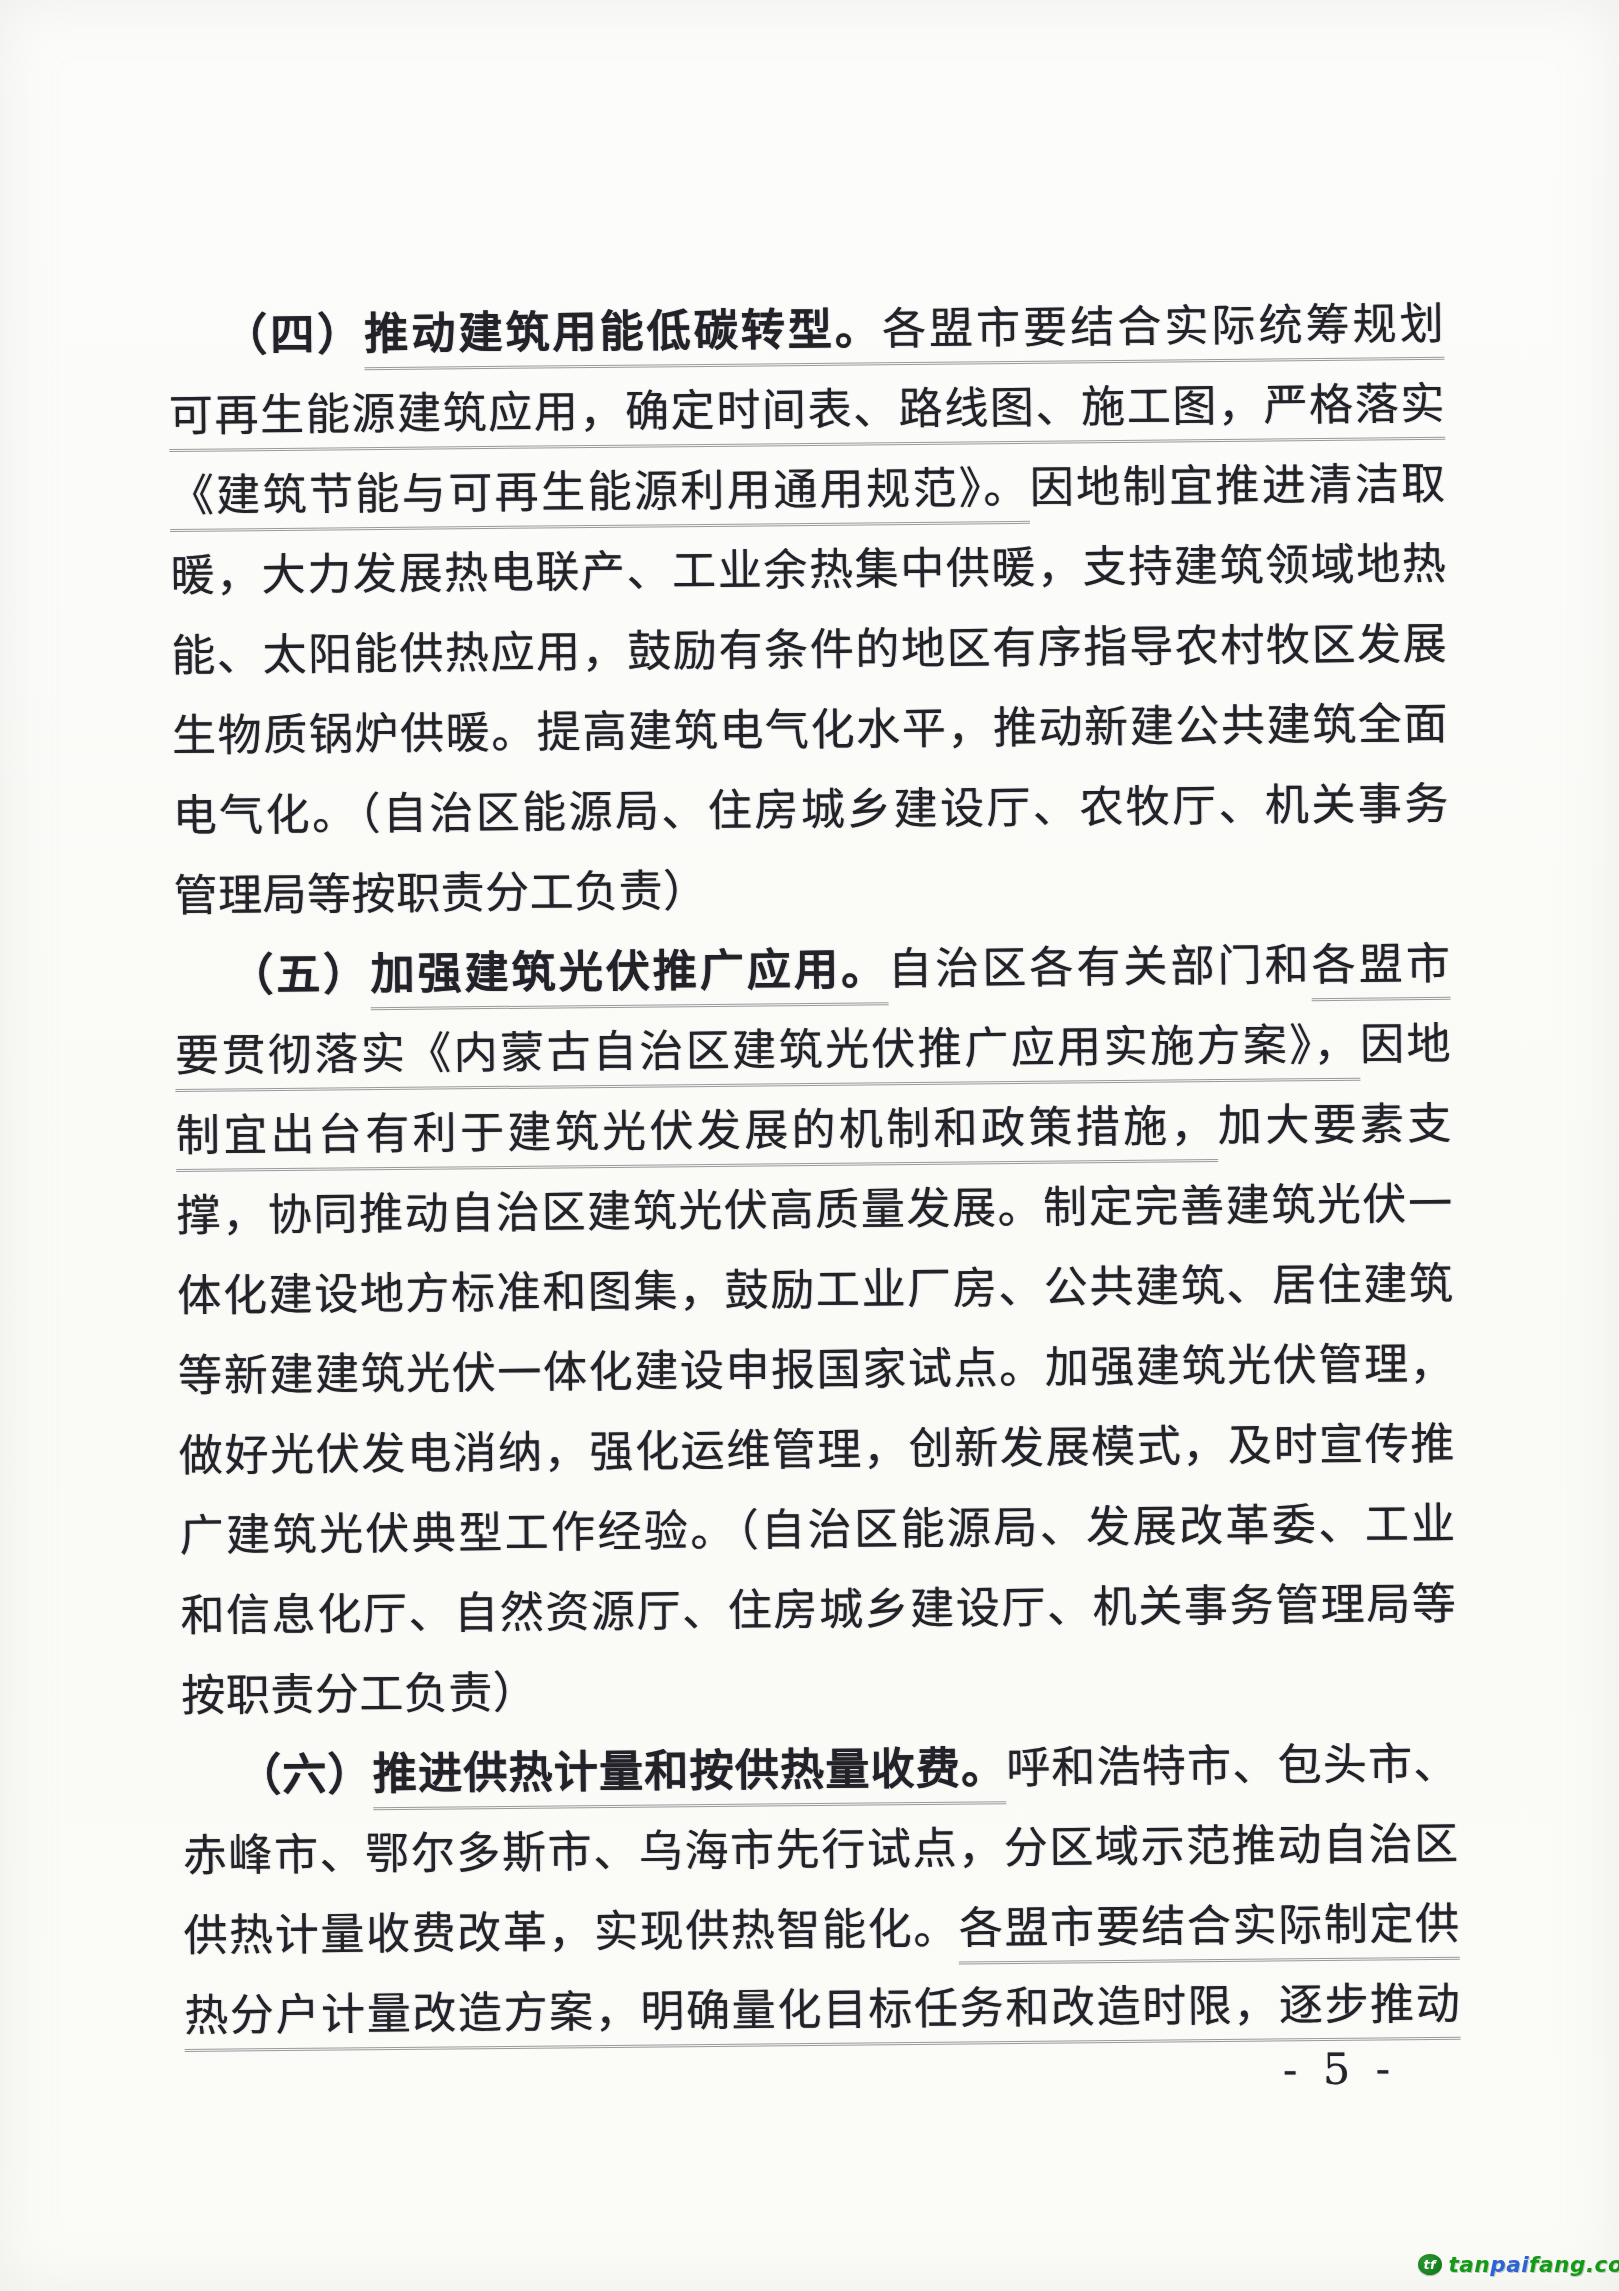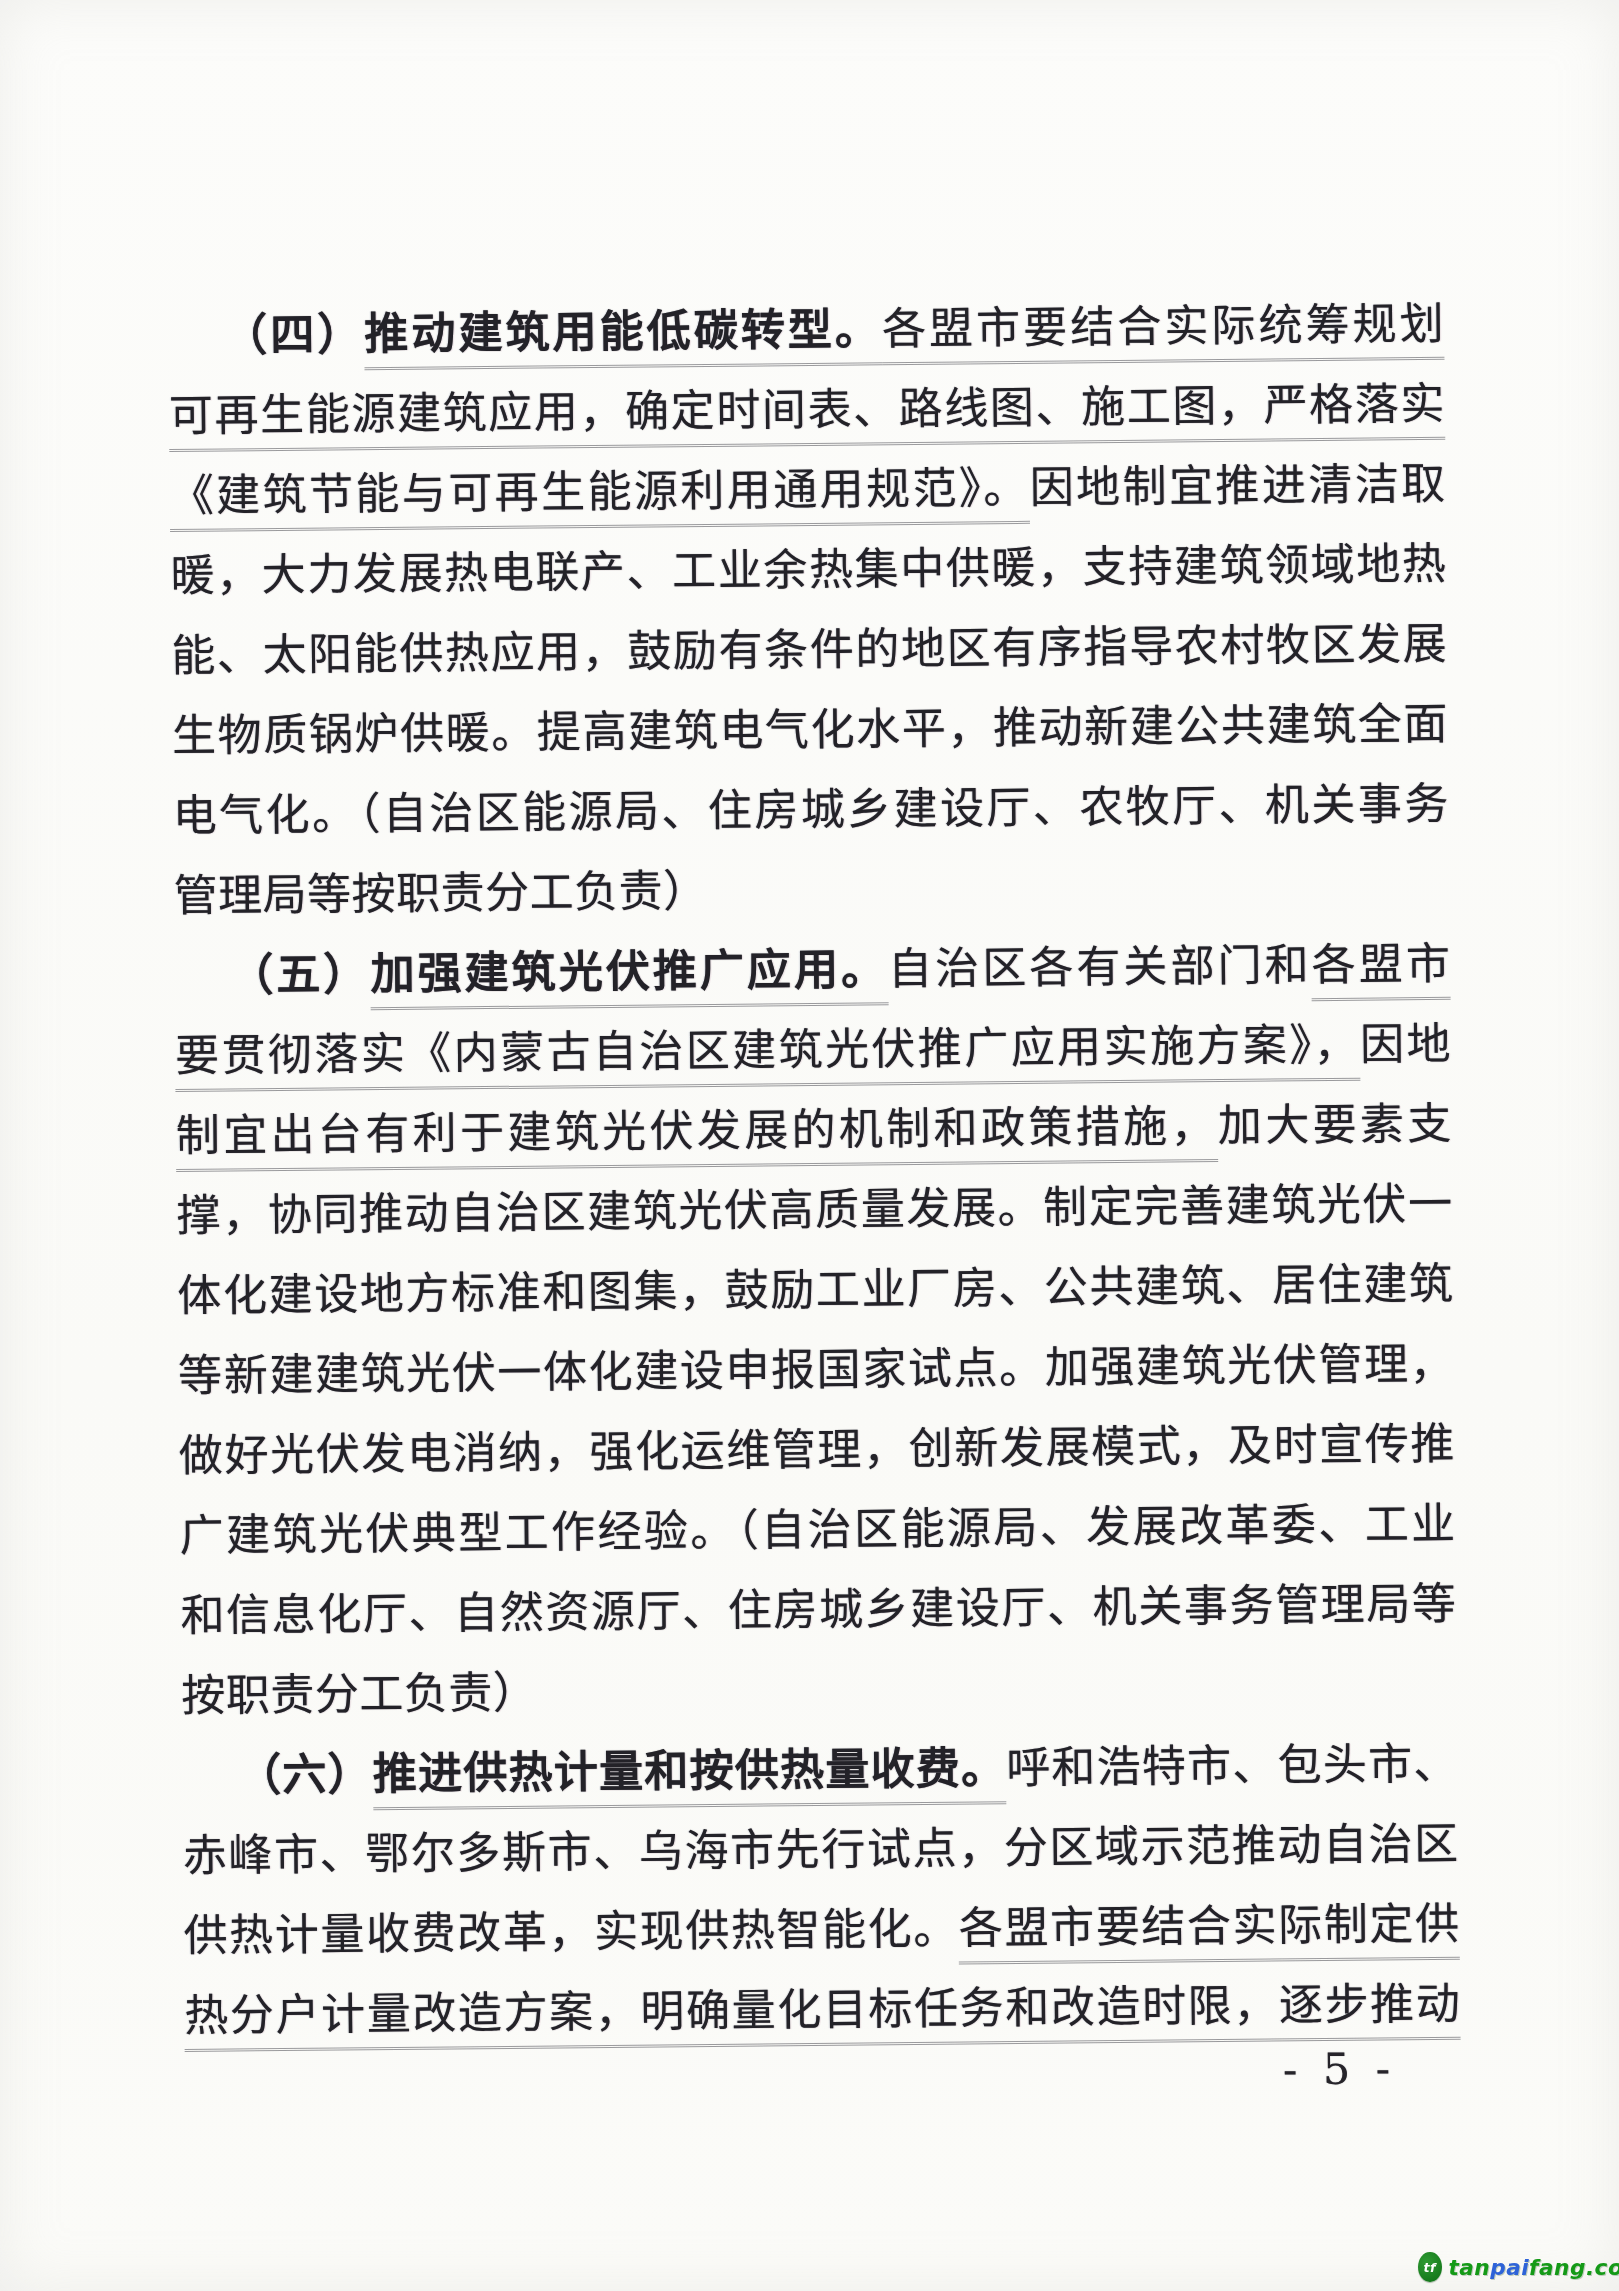--- a/index.html
+++ b/index.html
@@ -46,21 +46,21 @@
     text-shadow:0 0 1px rgba(25,25,35,.5);
   }
   .watermark{
     position:absolute;left:1418px;top:2252px;
     display:flex;align-items:center;gap:6.9px;
     font-family:"DejaVu Sans","Liberation Sans",sans-serif;
     font-style:italic;font-weight:800;font-size:21.6px;
     letter-spacing:0.5px;
   }
   .wm-logo{
-    width:23.5px;height:30px;border-radius:50%;
+    width:23.5px;height:21px;border-radius:50%;
     background:radial-gradient(circle at 35% 35%,#2f9b33,#0d6e14);
     color:#fff;display:flex;align-items:center;justify-content:center;
     font-size:12.7px;font-style:italic;font-weight:800;
     box-shadow:0 1px 1px rgba(60,90,60,.4);
     flex:0 0 auto;
   }
   .wm-text{white-space:nowrap;text-shadow:1px 1px 0 rgba(120,150,120,.45);}
   .wm-green{color:#149a17;}
   .wm-blue{color:#2e63d8;}
 </style>

